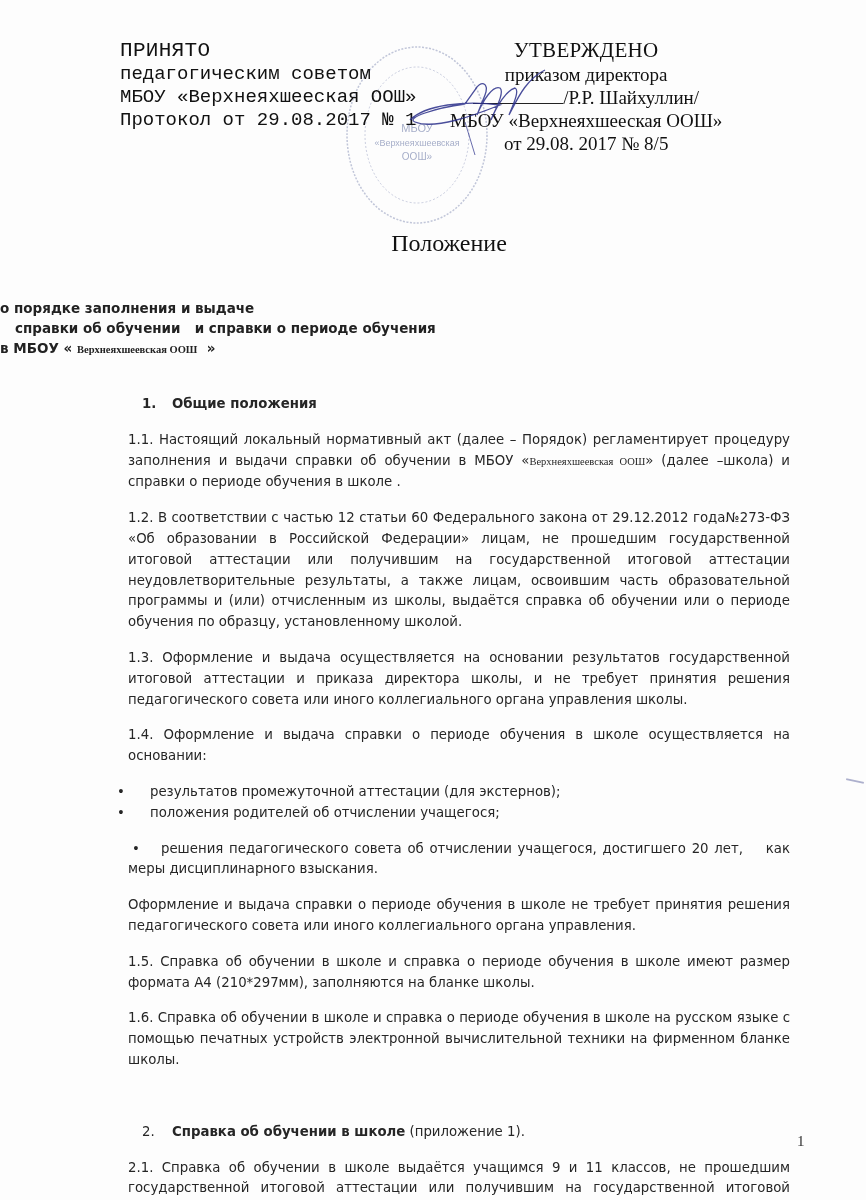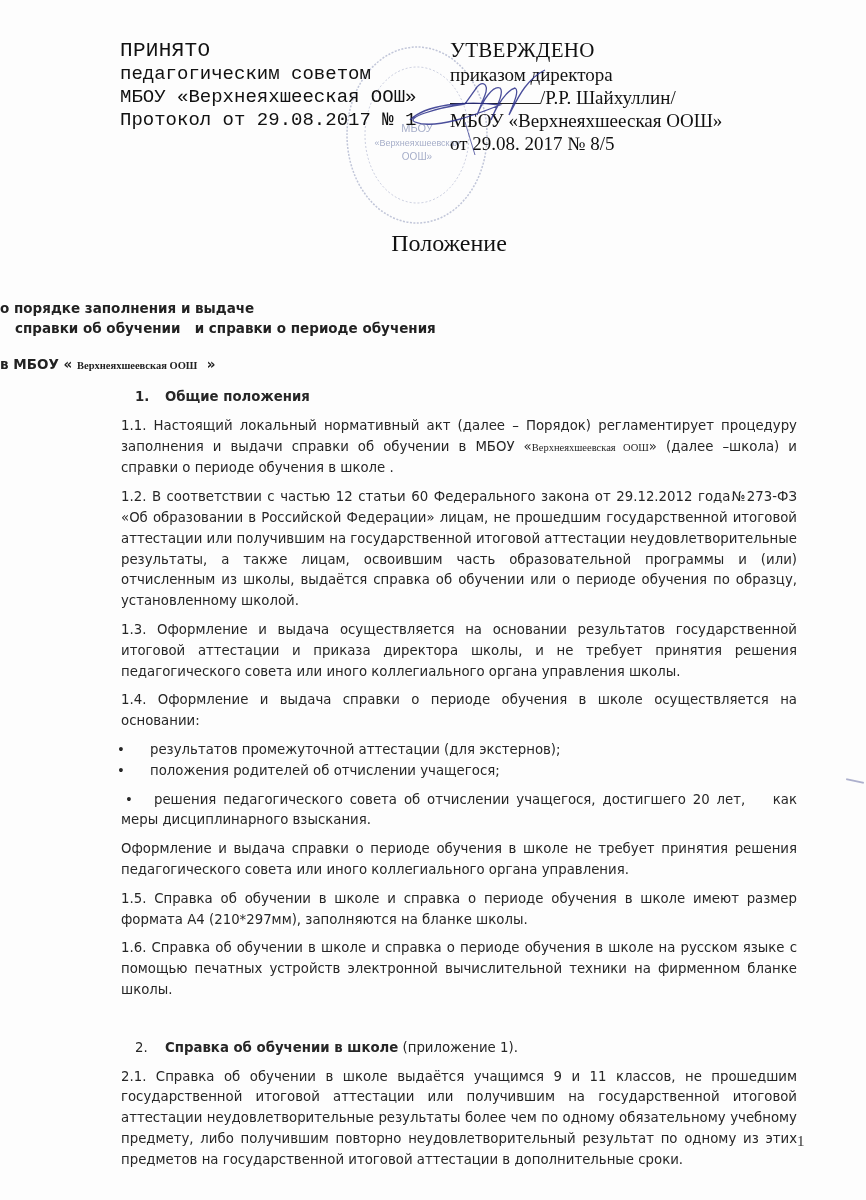--- a/index.html
+++ b/index.html
@@ -3,37 +3,37 @@
 <meta charset="utf-8">
 <style>
   html, body { margin: 0; padding: 0; background: #ffffff; }
   body { width: 866px; height: 1200px; position: relative; overflow: hidden; color: #1d1d1d; }
   .page { position: absolute; left: 0; top: 0; width: 866px; height: 1200px; background: #fdfdfd; }
 
   
   .hdr { position: absolute; font-family: "Liberation Serif", serif; font-size: 19px; line-height: 23px; color: #111; }
   .hdr .big { font-size: 21px; line-height: 25px; letter-spacing: 0.3px; }
   .hdr-left { left: 120px; top: 38px; font-family: Liberation Mono, monospace; }
-  .hdr-right { left: 450px; top: 38px; }
+  .hdr-right { left: 450px; top: 38px; text-align: center; }
   .sigline { display: inline-block; width: 90px; border-bottom: 1px solid #222; height: 14px; vertical-align: baseline; }
 
   
   .stamp { position: absolute; left: 342px; top: 40px; width: 150px; height: 190px; }
   .signature { position: absolute; left: 405px; top: 60px; width: 150px; height: 100px; }
 
   .doc-title { position: absolute; left: 16px; width: 866px; top: 230px; text-align: center;
                font-family: "Liberation Serif", serif; font-size: 24px; color: #111; }
 
   .subtitle { position: absolute; left: 0; width: 866px; top: 298px; text-align: left;
               font-family: "DejaVu Sans", sans-serif; font-weight: bold; font-size: 13.5px; line-height: 20px; color: #222; }
   .subtitle .school-inline { font-family: "Liberation Serif", serif; font-size: 10.5px; font-weight: bold; }
 
   .body { position: absolute; left: 113px; top: 379px; width: 692px;
           font-family: "DejaVu Sans", sans-serif; font-size: 13.3px; line-height: 20.8px; color: #262626; text-align: justify; }
-  .body p { margin: 8px; }
+  .body p { margin: 15px; }
   .sec-head { font-weight: bold; }
   .sec-num { display: inline-block; width: 30px; padding-left: 14px; }
   .bullet { display: flex; }
   .bullet .dot { width: 33px; flex: none; padding-left: 4px; }
   .school-inline2 { font-family: "Liberation Serif", serif; font-size: 10.5px; }
   .spacer { height: 21px; }
 
   .page-num { position: absolute; left: 797px; top: 1133px; font-family: "Liberation Serif", serif; font-size: 15px; color: #333; }
 
   .mark { position: absolute; left: 846px; top: 780px; width: 18px; height: 2px; background: #8a8fb8; transform: rotate(12deg); opacity: 0.7; }
@@ -69,21 +69,21 @@
   <svg class="signature" viewBox="0 0 150 100">
     <path d="M5 60 C 20 45, 60 40, 95 45 C 70 55, 30 70, 10 62 C 0 58, 30 48, 60 44 L 70 30 C 75 20, 85 22, 80 35 L 72 55 C 78 40, 88 25, 95 28 C 100 32, 90 50, 86 60 C 92 45, 102 30, 110 28 C 115 30, 108 45, 104 55 C 112 40, 120 20, 140 10" fill="none" stroke="#2a2f8a" stroke-width="1.3" opacity="0.85"></path>
     <path d="M60 62 L 70 95" fill="none" stroke="#2a2f8a" stroke-width="1" opacity="0.7"></path>
   </svg>
 
   <div class="doc-title">Положение</div>
 
   <div class="subtitle">
     <div>о порядке заполнения и выдаче</div>
     <div style="white-space: pre; margin-left: 15px;">справки об обучении   и справки о периоде обучения</div>
-    <div style="white-space: pre; margin-top: 16px;"><span>в МБОУ « </span><span class="school-inline">Верхнеяхшеевская ООШ</span><span>  »</span></div>
+    <div style="white-space: pre;"><span>в МБОУ « </span><span class="school-inline">Верхнеяхшеевская ООШ</span><span>  »</span></div>
   </div>
 
   <div class="body">
     <p class="sec-head"><span class="sec-num">1.</span><span>Общие положения</span></p>
     <p><span>1.1. Настоящий локальный нормативный акт (далее – Порядок) регламентирует процедуру заполнения и выдачи справки об обучении в МБОУ «</span><span class="school-inline2">Верхнеяхшеевская ООШ</span><span>» (далее –школа) и справки о периоде обучения в школе .</span></p>
     <p>1.2. В соответствии с частью 12 статьи 60 Федерального закона от 29.12.2012 года№273-ФЗ «Об образовании в Российской Федерации» лицам, не прошедшим государственной итоговой аттестации или получившим на государственной итоговой аттестации неудовлетворительные результаты, а также лицам, освоившим часть образовательной программы и (или) отчисленным из школы,  выдаётся справка об обучении или о периоде обучения по образцу, установленному школой.</p>
     <p>1.3. Оформление и выдача осуществляется на основании результатов государственной итоговой аттестации и приказа директора  школы, и не требует принятия решения педагогического совета или иного коллегиального органа управления школы.</p>
     <p>1.4. Оформление и выдача справки о периоде обучения в школе осуществляется на основании:</p>
     <div class="bullet">
         <span class="dot">•</span>

